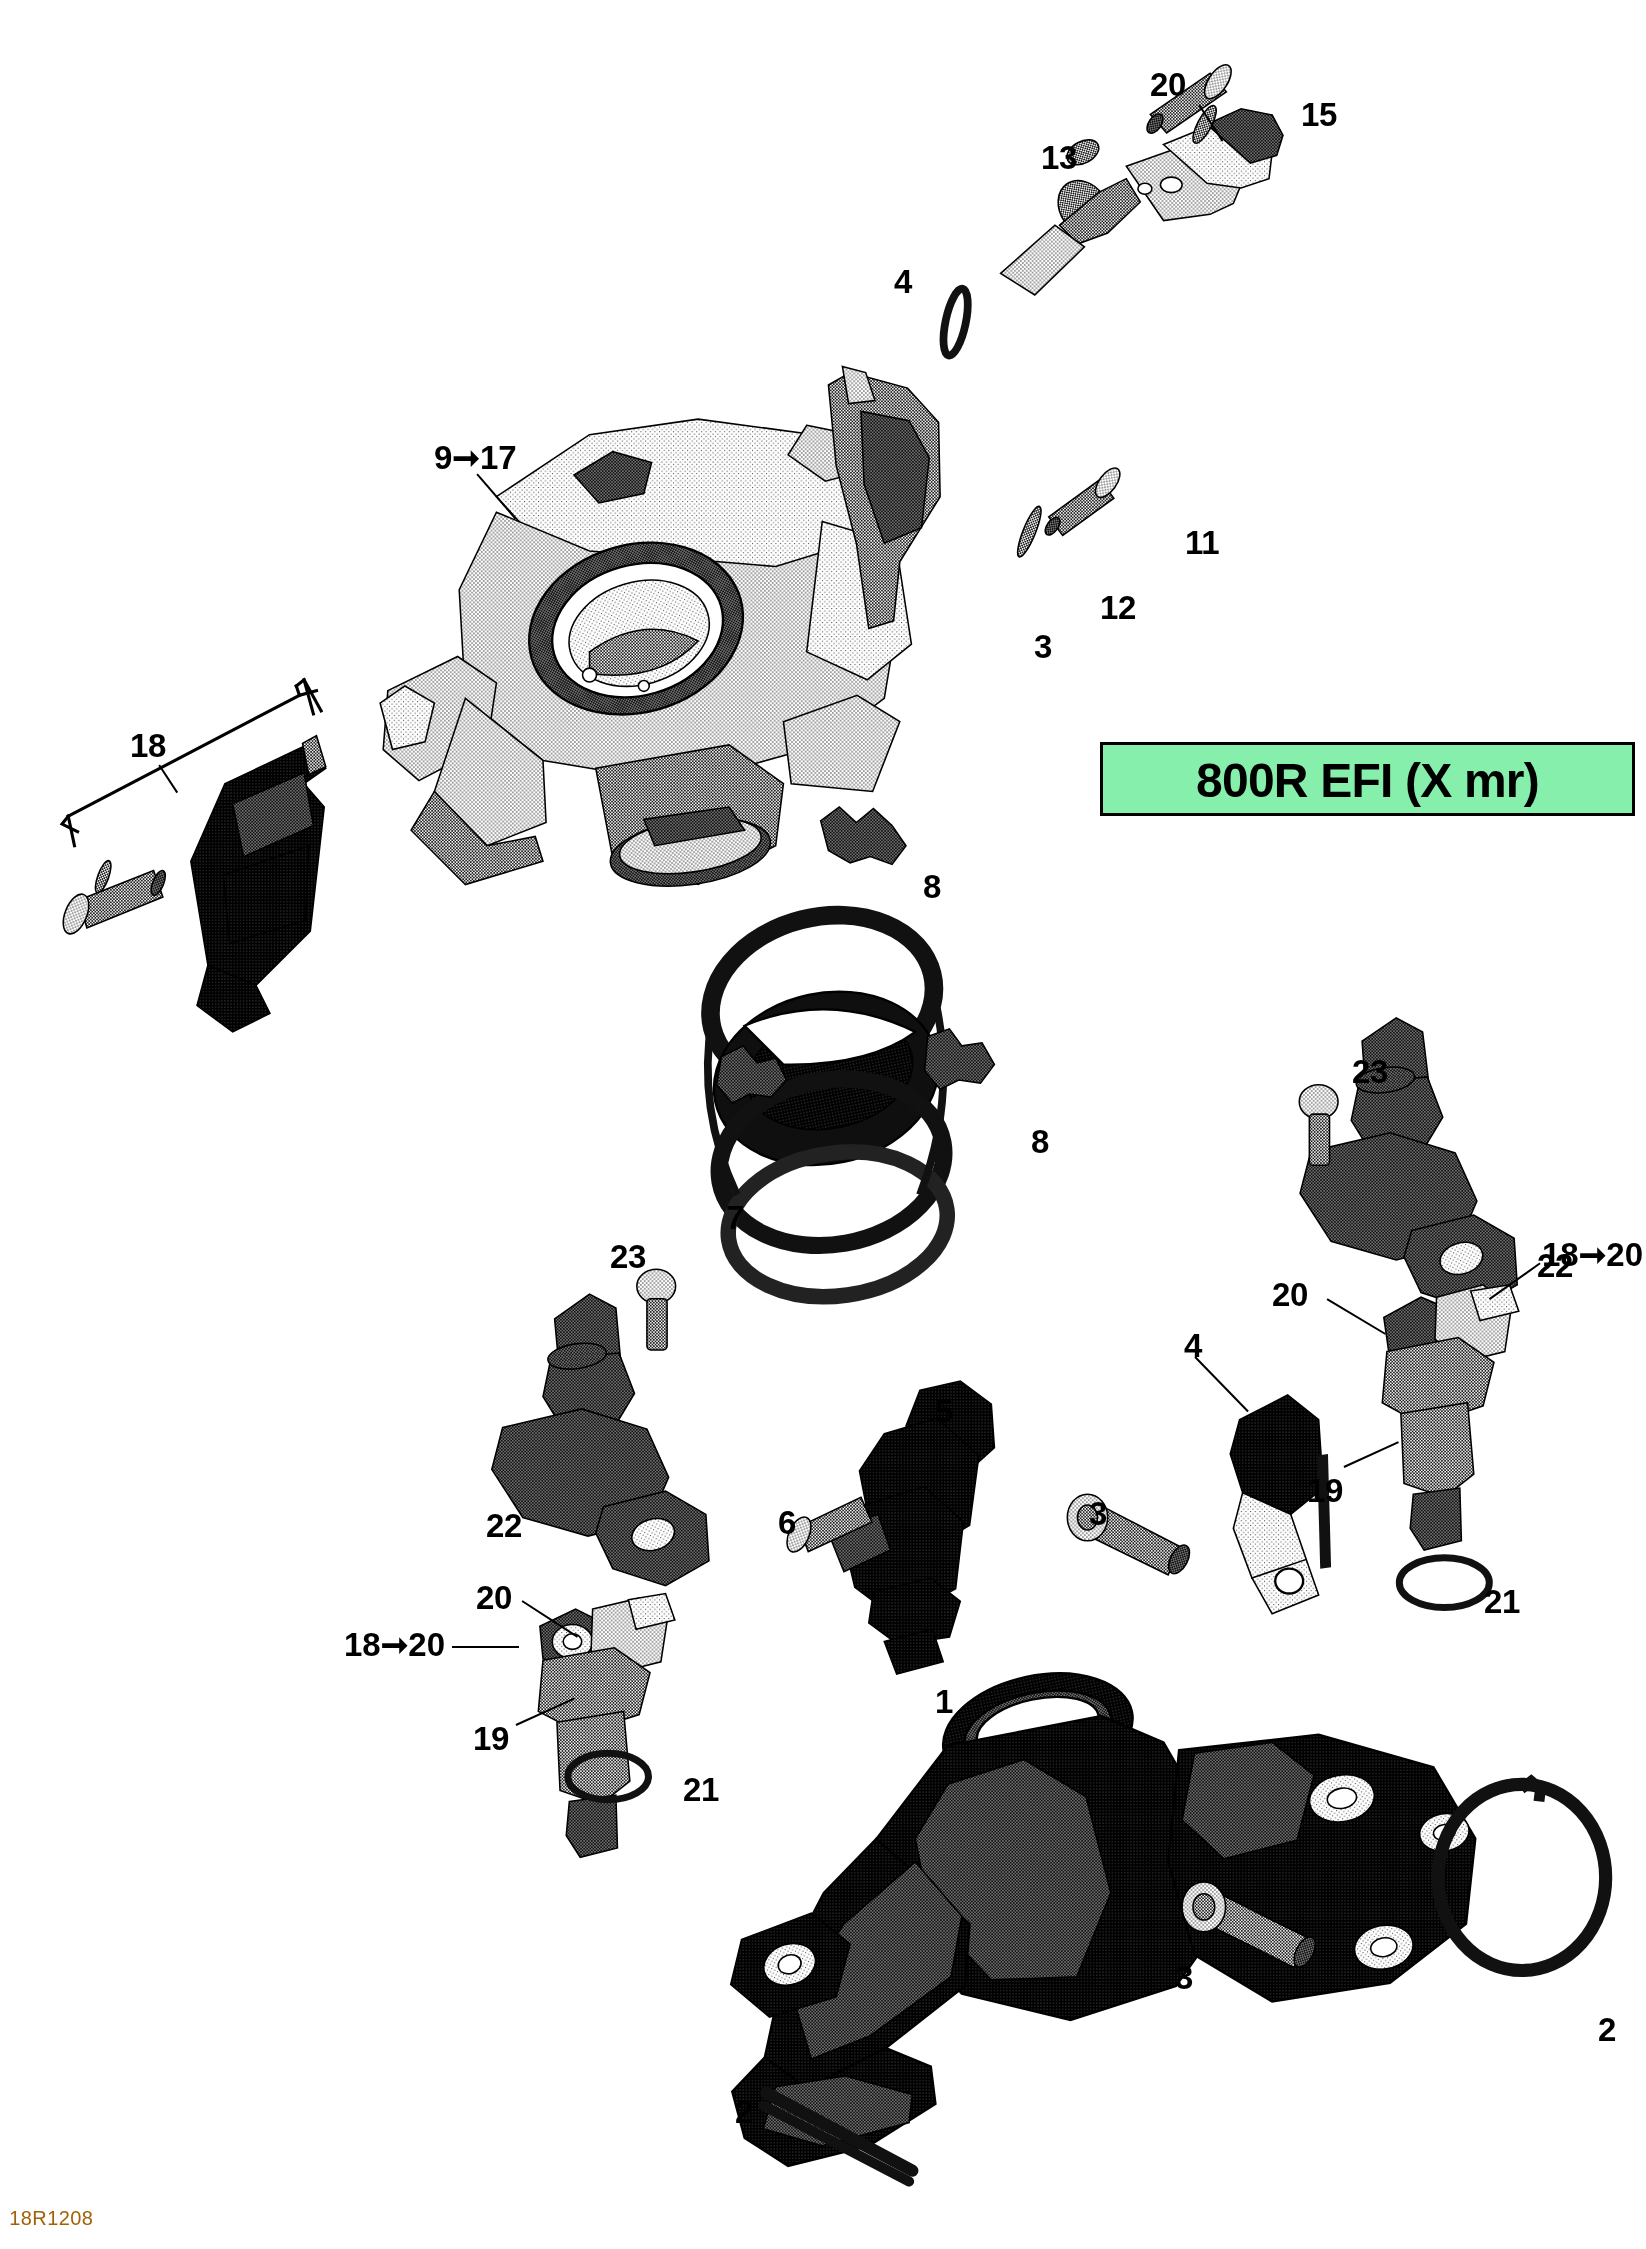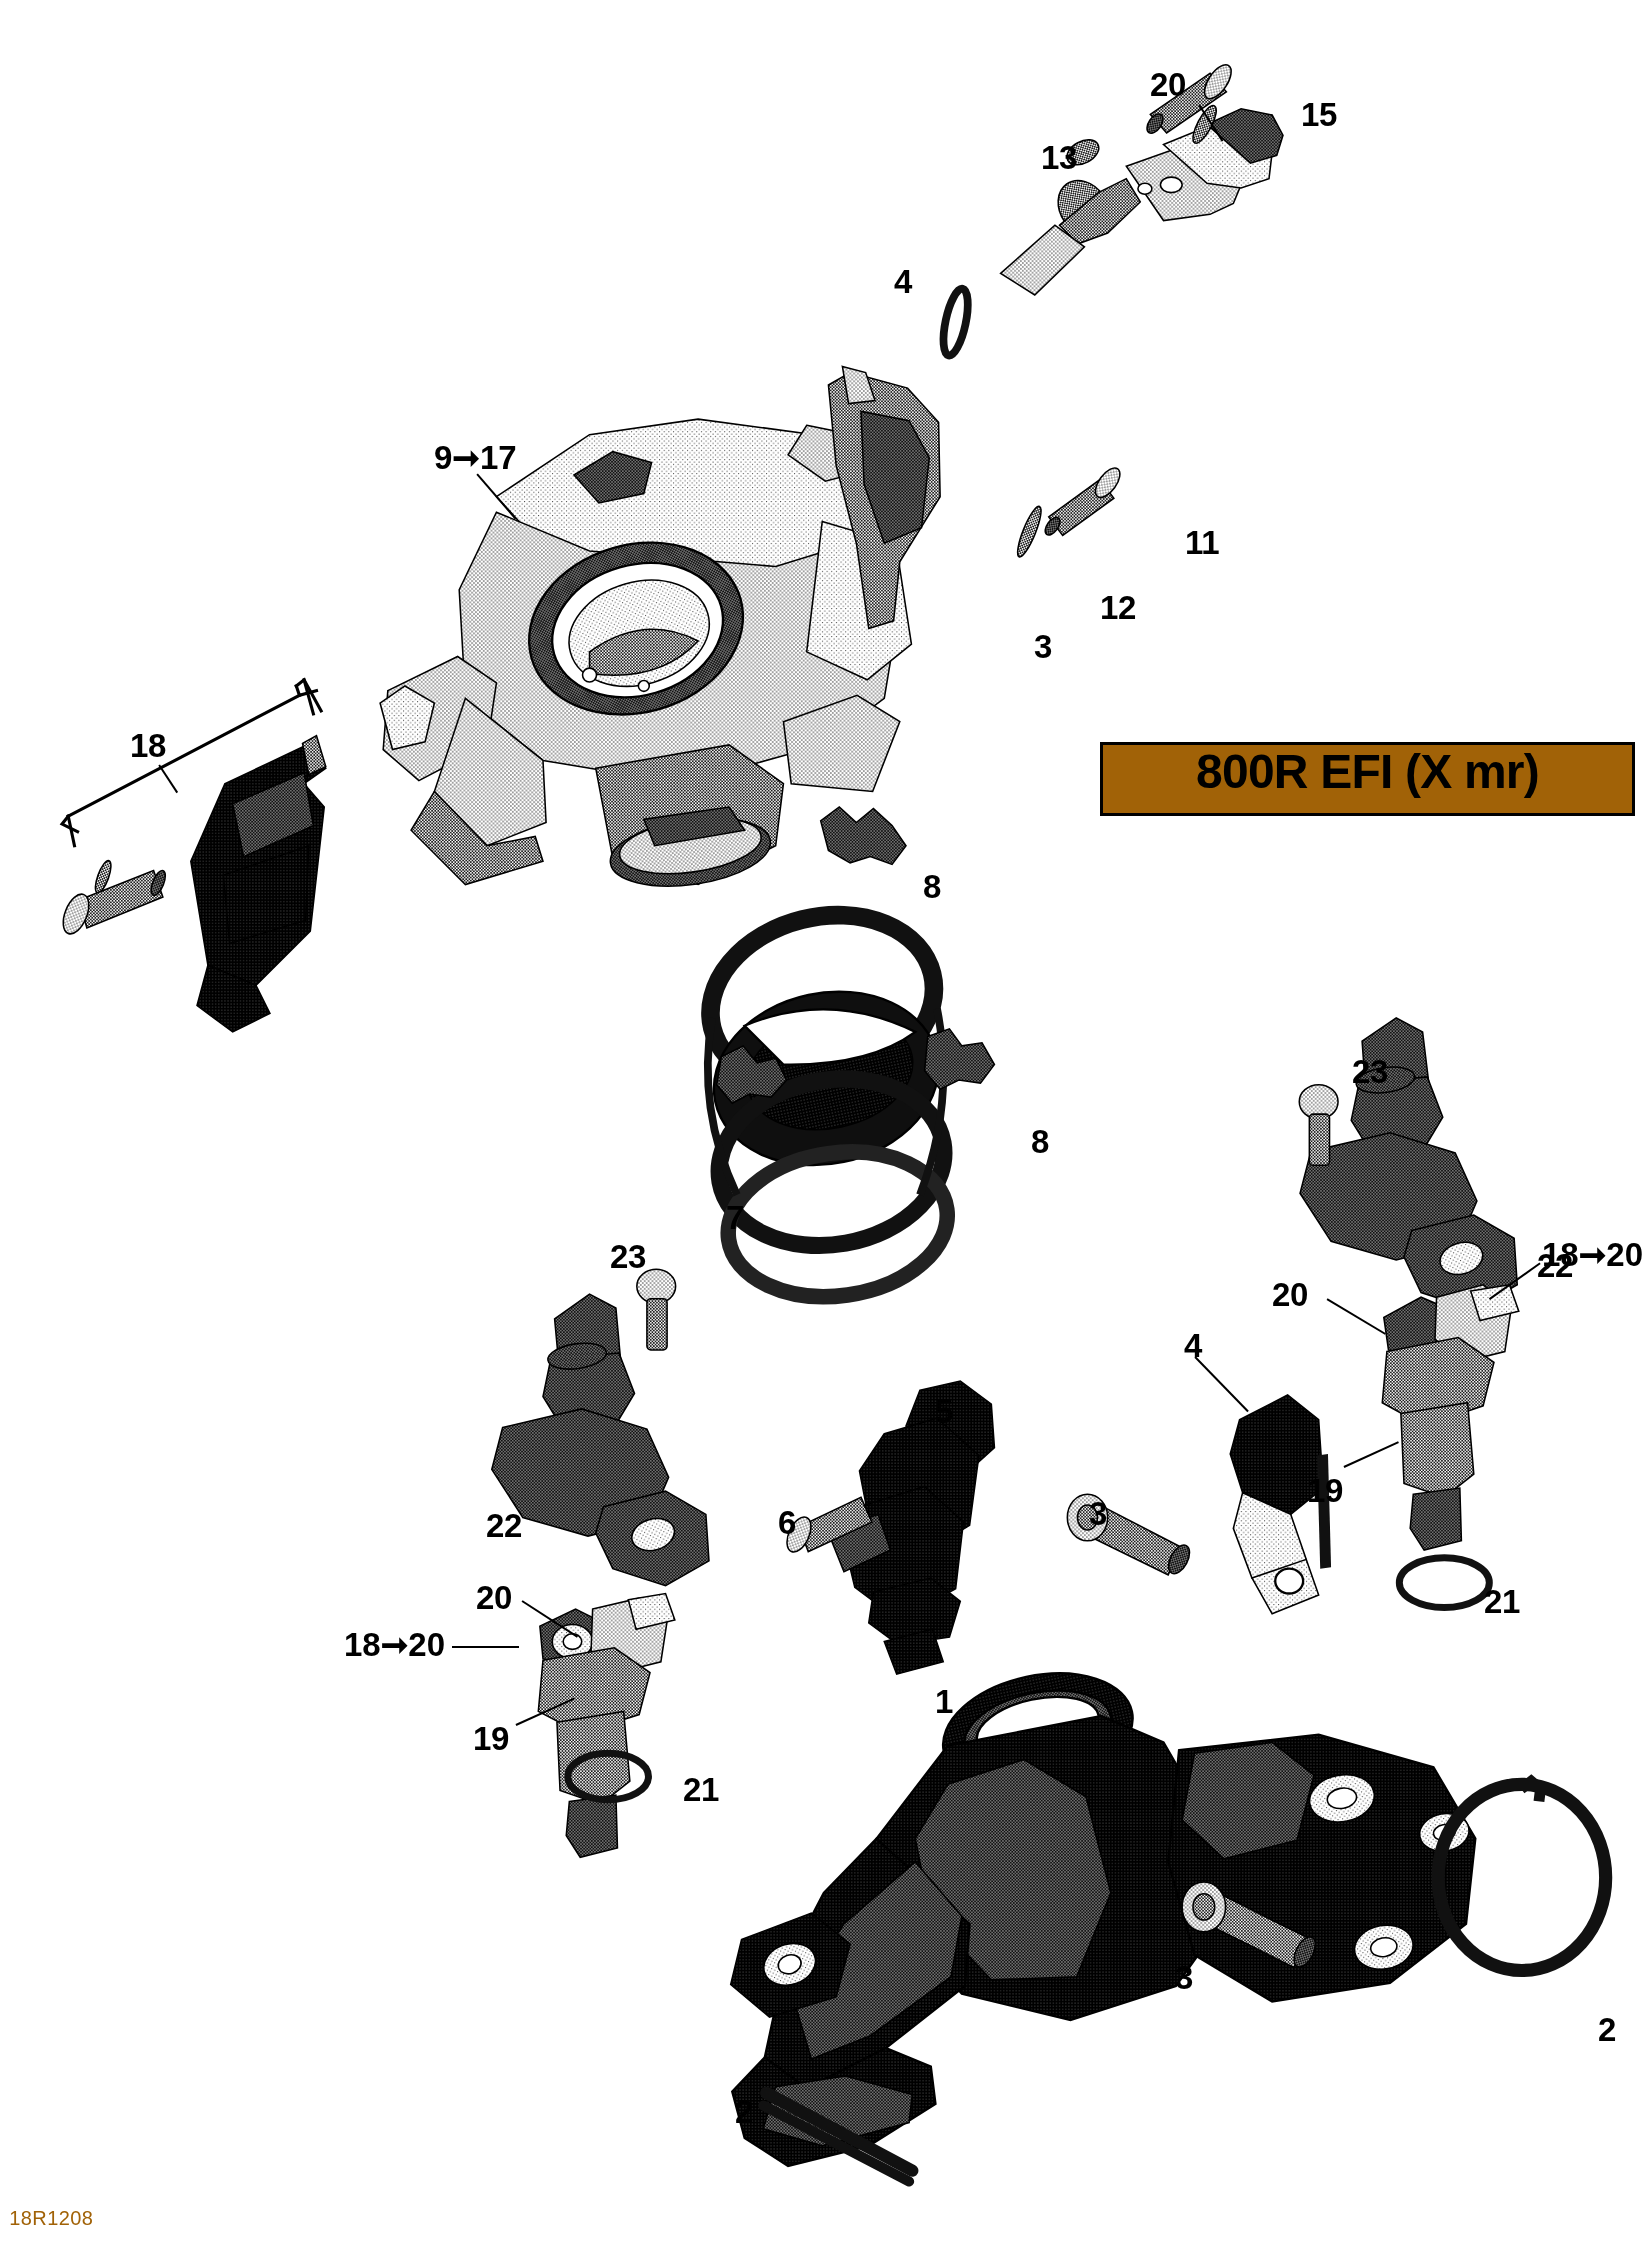--- a/index.html
+++ b/index.html
@@ -35,23 +35,23 @@
   .leader {
     position: absolute;
     background: #000000;
     transform-origin: 0 50%;
     height: 2.3px;
   }
   
   #title-box {
     position: absolute;
     border: 3.1px solid #000000;
-    background: #a16207;
+    background: #86efac;
     display: flex;
-    align-items: flex-start;
+    align-items: flex-end;
     justify-content: center;
     padding: 3.1px 17px 7.8px 17px;
     box-sizing: border-box;
   }
   #title-box .title-text {
     font-family: "Liberation Sans", sans-serif;
     font-weight: bold;
     font-size: 48px;
     line-height: 1;
     color: #000000;

